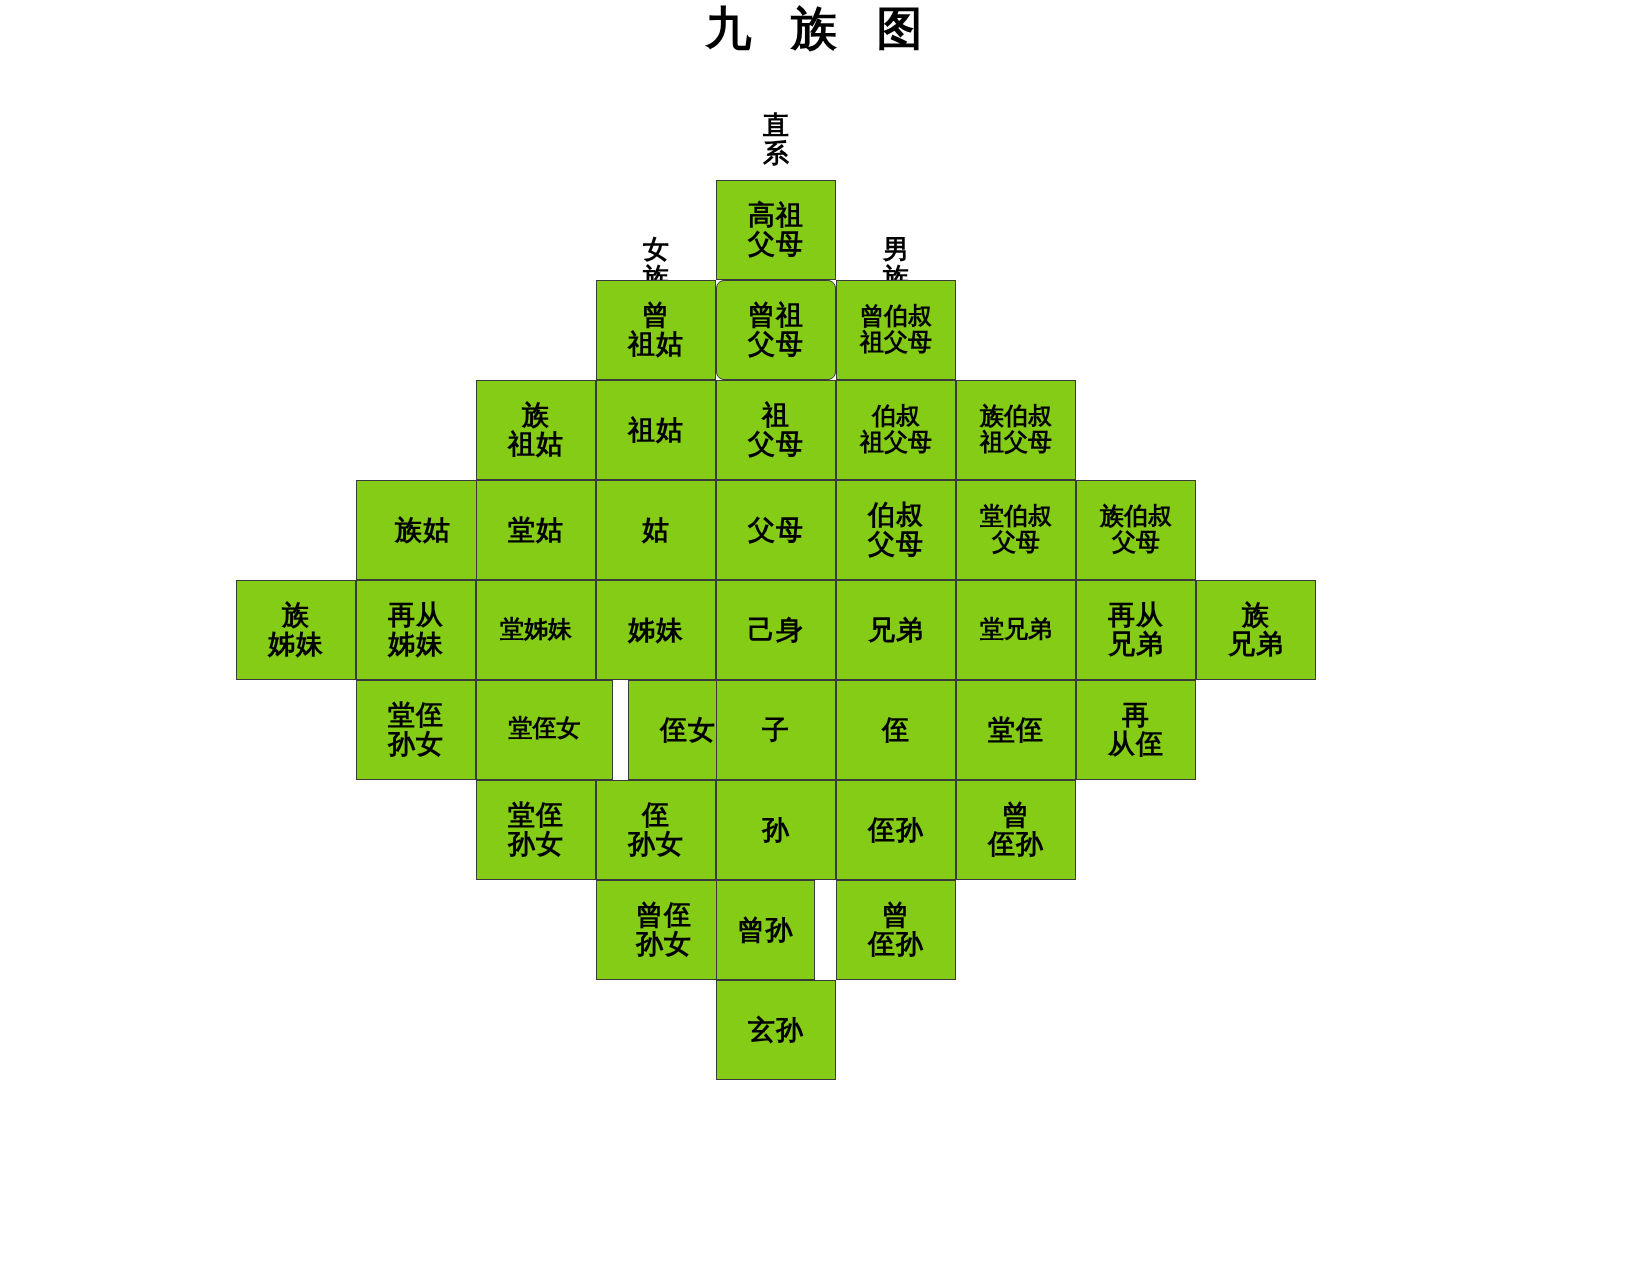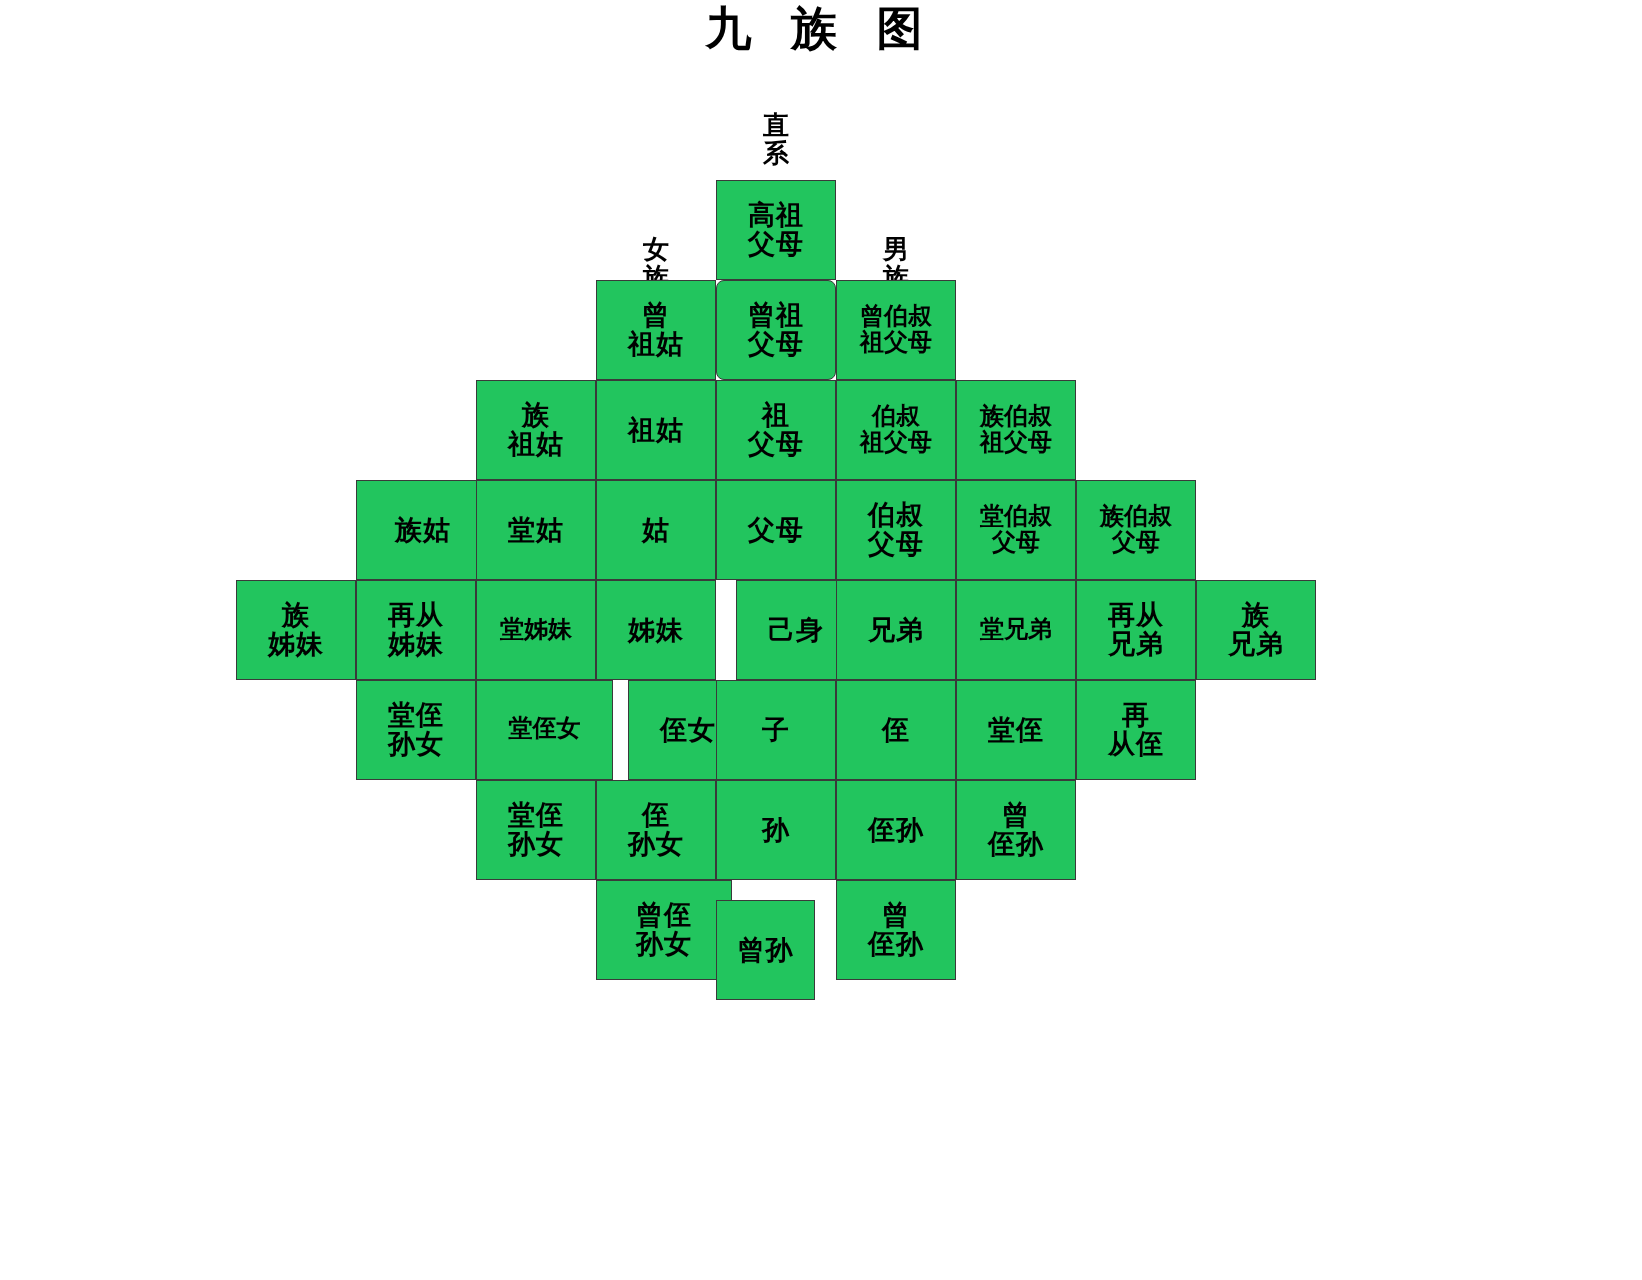--- a/index.html
+++ b/index.html
@@ -36,21 +36,21 @@
     position: absolute;
     left: 236px;
     top: 180px;
     width: 1080px;
     height: 1100px;
   }
   .cell {
     position: absolute;
     box-sizing: border-box;
     border: 1px solid #3a3a3a;
-    background: #22c55e;
+    background: #84cc16;
     display: flex;
     align-items: center;
     justify-content: center;
     text-align: center;
     font-weight: bold;
     font-size: 27px;
     line-height: 1.07;
     letter-spacing: 1px;
     padding: 0 2px;
     font-family: "Liberation Serif", "DejaVu Serif", serif;
@@ -155,21 +155,21 @@
       <div class="cell" style="left: 120px; top: 400px; width: 120px; height: 100px;">
         <span class="txt">再从
 姊妹</span>
       </div>
       <div class="cell small" style="left: 240px; top: 400px; width: 120px; height: 100px;">
         <span class="txt">堂姊妹</span>
       </div>
       <div class="cell" style="left: 360px; top: 400px; width: 120px; height: 100px;">
         <span class="txt">姊妹</span>
       </div>
-      <div class="cell" style="left: 480px; top: 400px; width: 120px; height: 100px; margin-left: 20px;">
+      <div class="cell" style="left: 480px; top: 400px; width: 120px; height: 100px;">
         <span class="txt">己身</span>
       </div>
       <div class="cell" style="left: 600px; top: 400px; width: 120px; height: 100px;">
         <span class="txt">兄弟</span>
       </div>
       <div class="cell small" style="left: 720px; top: 400px; width: 120px; height: 100px;">
         <span class="txt">堂兄弟</span>
       </div>
       <div class="cell" style="left: 840px; top: 400px; width: 120px; height: 100px;">
         <span class="txt">再从
@@ -217,21 +217,24 @@
         <span class="txt">侄孙</span>
       </div>
       <div class="cell" style="left: 720px; top: 600px; width: 120px; height: 100px;">
         <span class="txt">曾
 侄孙</span>
       </div>
       <div class="cell" style="left: 360px; top: 700px; width: 136px; height: 100px;">
         <span class="txt">曾侄
 孙女</span>
       </div>
-      <div class="cell" style="left: 480px; top: 720px; width: 99px; height: 100px;">
+      <div class="cell" style="left: 480px; top: 700px; width: 99px; height: 100px;">
         <span class="txt">曾孙</span>
       </div>
       <div class="cell" style="left: 600px; top: 700px; width: 120px; height: 100px;">
         <span class="txt">曾
 侄孙</span>
       </div>
+      <div class="cell" style="left: 480px; top: 800px; width: 120px; height: 100px;">
+        <span class="txt">玄孙</span>
+      </div>
     </div>
 </div>
 
 </body></html>

